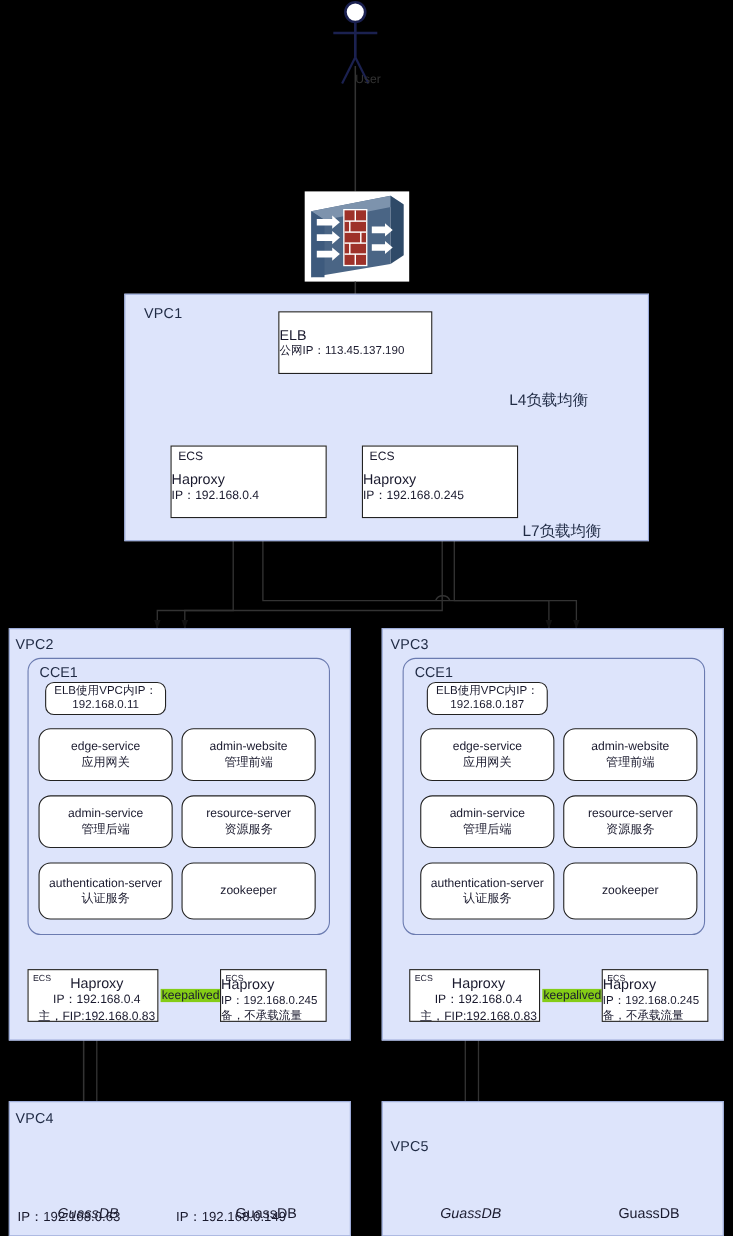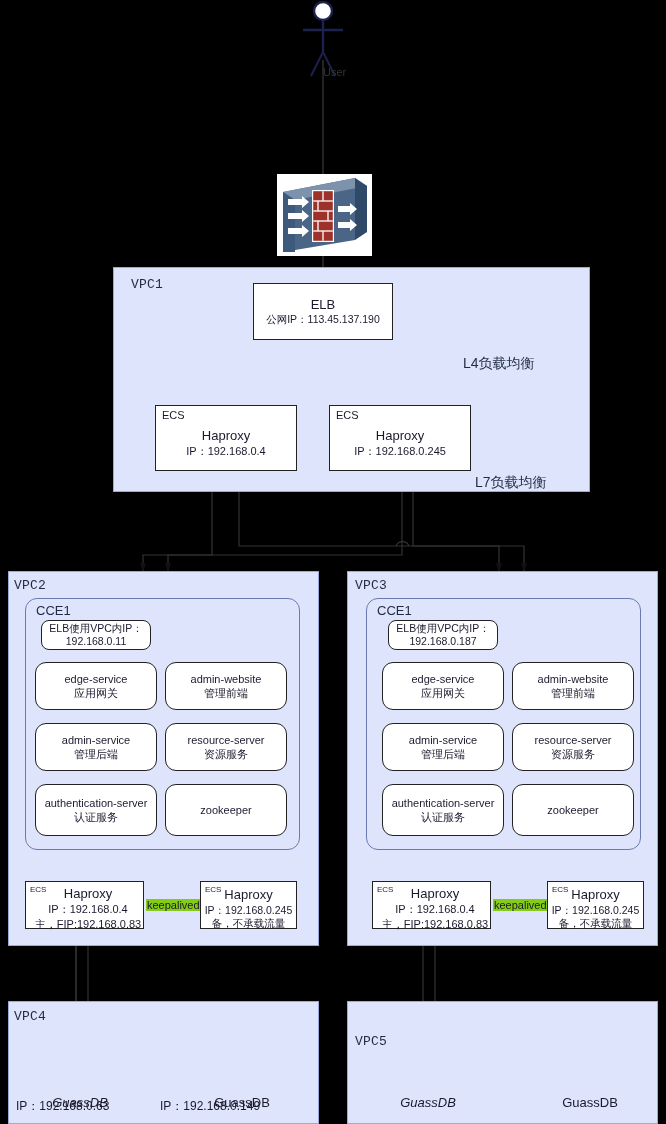--- a/index.html
+++ b/index.html
@@ -1,23 +1,23 @@
 <!DOCTYPE html>
 <html><head>
 <meta charset="utf-8">
 <style>
   html,body{margin:0;padding:0;background:#000;}
   body{width:666px;height:1124px;position:relative;overflow:hidden;
        font-family:"Liberation Sans","DejaVu Sans",sans-serif;color:#1a1a2e;}
   .stage{position:absolute;inset:0;}
   svg.lines{position:absolute;left:0;top:0;width:666px;height:1124px;pointer-events:none;}
   .vpc{position:absolute;background:#dde4fb;border:1px solid #9aa9d8;box-sizing:border-box;}
-  .vpc-label{position:absolute;font-size:13px;color:#1f2a44;letter-spacing:.2px;font-family:Liberation Mono, monospace;}
+  .vpc-label{position:absolute;font-size:13px;color:#1f2a44;letter-spacing:.2px;}
   .box{position:absolute;background:#fff;border:1px solid #222;box-sizing:border-box;
-       display:flex;flex-direction:column;align-items:center;justify-content:center;}
+       display:flex;flex-direction:column;align-items:flex-start;justify-content:center;}
   .rbox{position:absolute;background:#fff;border:1px solid #222;border-radius:11px;box-sizing:border-box;
         display:flex;flex-direction:column;align-items:center;justify-content:center;text-align:center;}
   .t-title{font-size:13px;line-height:1.25;}
   .t-sub{font-size:11px;line-height:1.3;}
   .t-small{font-size:10.5px;line-height:1.25;}
   .corner{position:absolute;left:6px;top:3px;font-size:11px;}
   .corner-xs{position:absolute;left:4px;top:3px;font-size:8px;}
   .side-label{position:absolute;font-size:14px;color:#1f2a44;margin-top:44px;}
   .cce{position:absolute;border:1px solid #6b7bb0;border-radius:12px;box-sizing:border-box;background:transparent;}
   .cce-title{position:absolute;font-size:13px;color:#1f2a44;}

